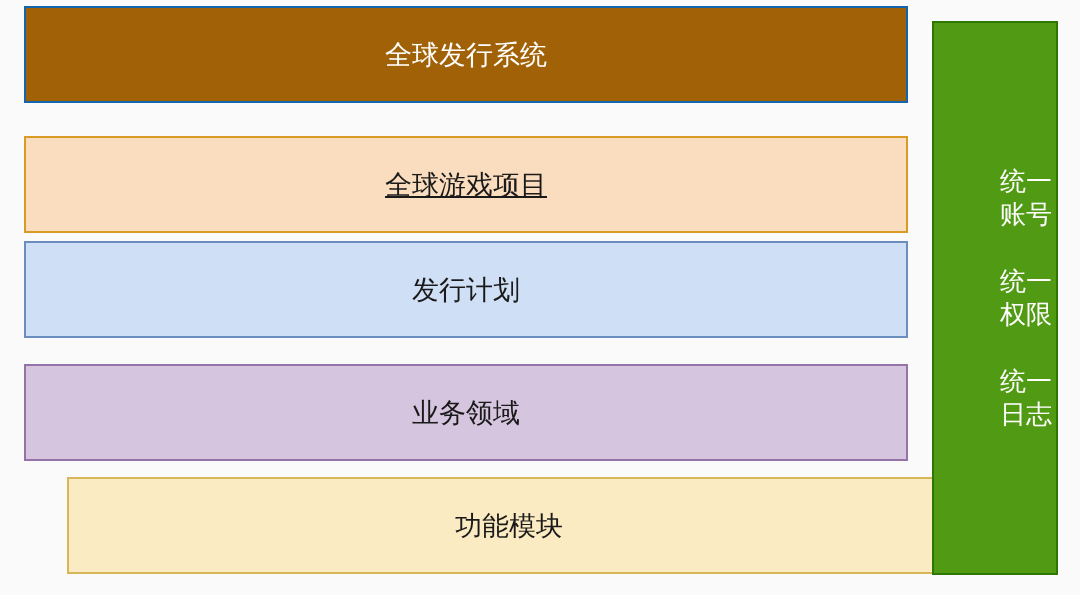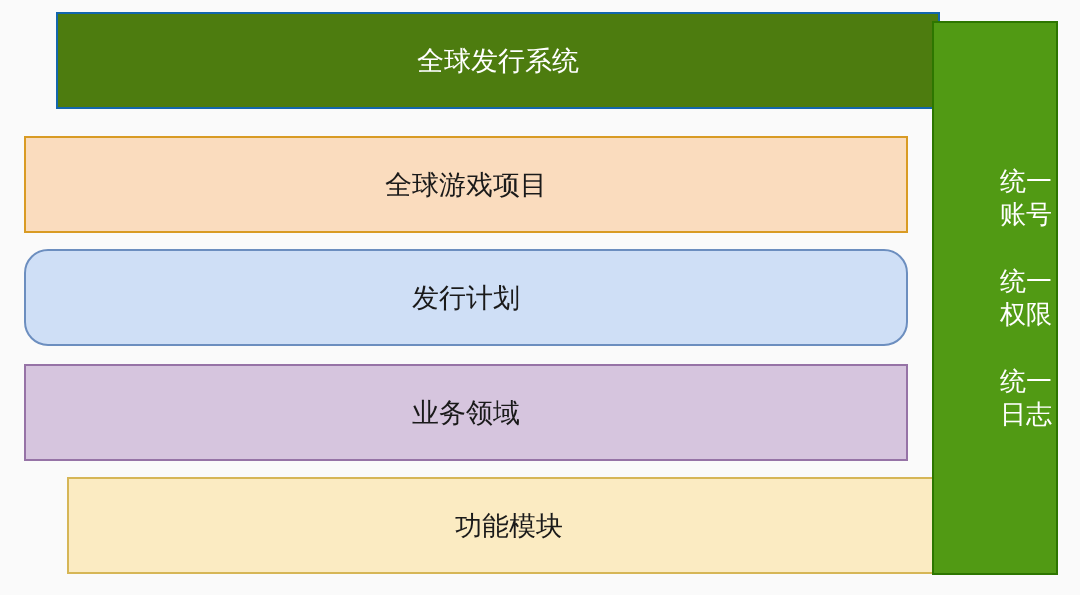--- a/index.html
+++ b/index.html
@@ -48,29 +48,29 @@
       text-align: center;
       width: 60px;
       margin: 17px 0;
       word-break: break-all;
     }
     .side-item span { display: block; }
   </style>
 </head>
 <body>
 
-<div class="layer" style="top:12px; background:#4d7c0f; border-color:#1366ad; color:#ffffff;margin-left:32px;">
+<div class="layer" style="top:6px; background:#a16207; border-color:#1366ad; color:#ffffff;">
   <span>全球发行系统</span>
 </div>
 
-<div class="layer" style="top:136px; background:#fadcbe; border-color:#d99b24;">
+<div class="layer" style="top:136px; background:#fadcbe; border-color:#d99b24;text-decoration:underline;">
   <span>全球游戏项目</span>
 </div>
 
-<div class="layer" style="top:249px; background:#cfdff6; border-color:#6c8ebf;border-radius:24px;">
+<div class="layer" style="top:241px; background:#cfdff6; border-color:#6c8ebf;">
   <span>发行计划</span>
 </div>
 
 <div class="layer" style="top:364px; background:#d6c5de; border-color:#9673a6;">
   <span>业务领域</span>
 </div>
 
 <div class="layer" style="top:477px; background:#fbebc2; border-color:#d6b656;margin-left:43px;">
   <span>功能模块</span>
 </div>

